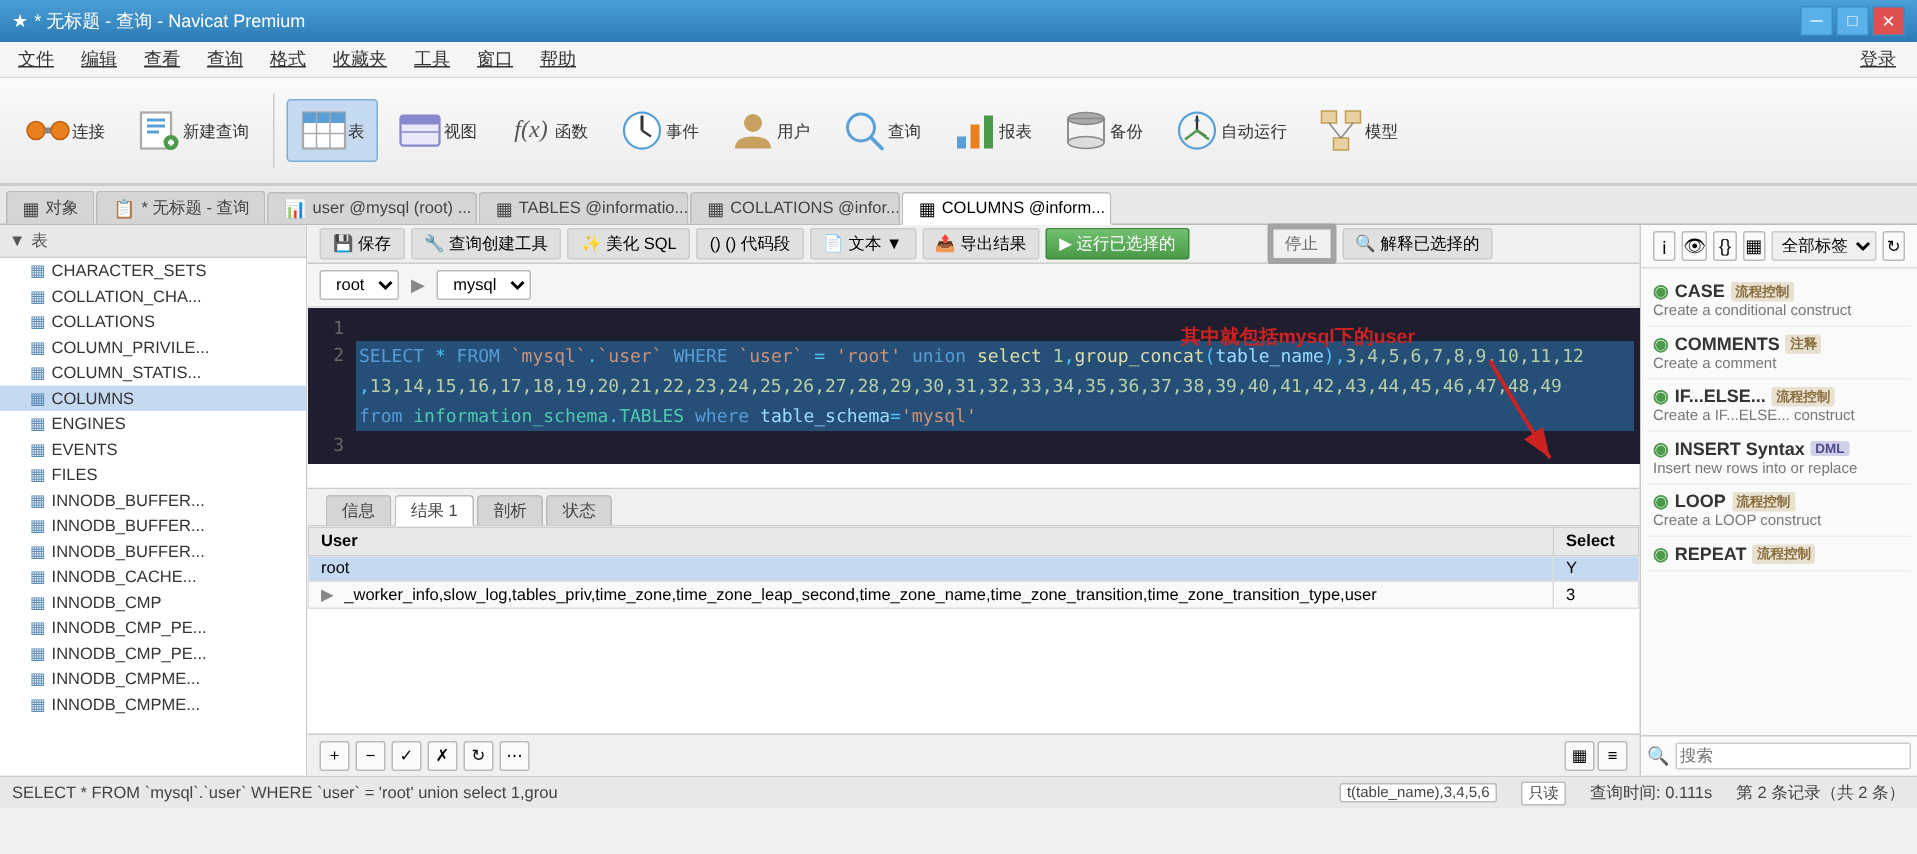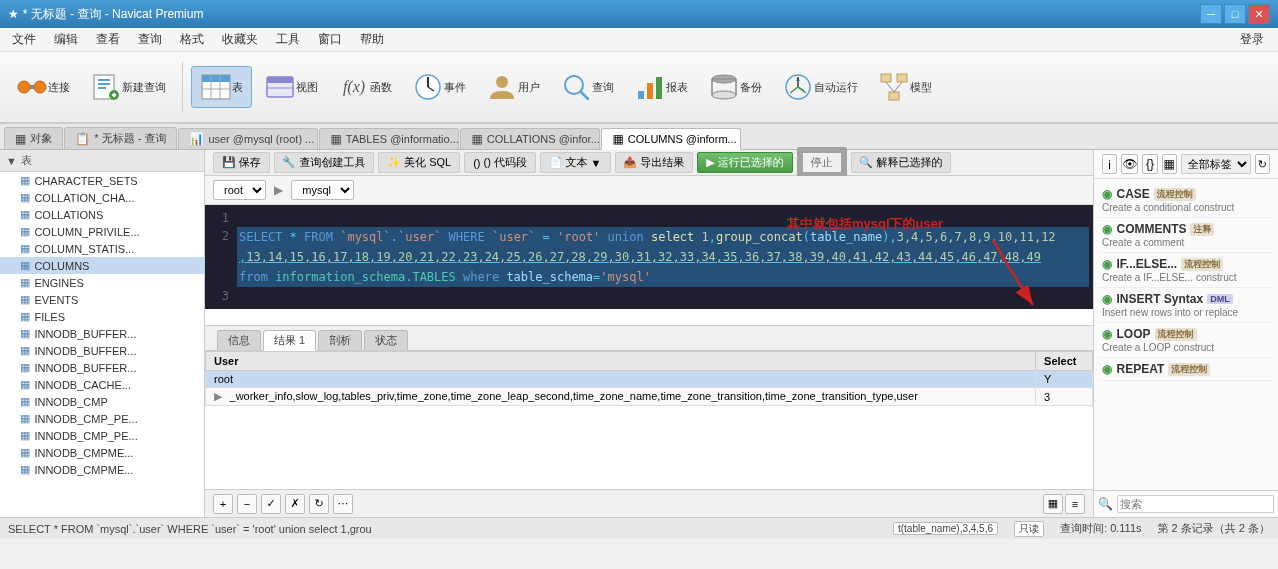--- a/index.html
+++ b/index.html
@@ -37,20 +37,21 @@
       align-items: center;
       padding: 0 4px;
       border-bottom: 1px solid #ddd;
       gap: 2px;
     }
     .menu-item {
       padding: 2px 8px;
       cursor: pointer;
       font-size: 12px;
       color: #333;
+      text-decoration: underline;
     }
     .login-btn {
       margin-left: auto;
       padding: 2px 10px;
       cursor: pointer;
       color: #333;
     }
 
     
     .toolbar {
@@ -136,25 +137,26 @@
       border: 1px solid #3a8a3a;
       padding: 2px 8px;
       cursor: pointer;
       border-radius: 2px;
       font-size: 11px;
       display: flex; align-items: center; gap: 3px;
     }
     .stop-btn {
       background: #f0f0f0;
       color: #666;
-      border: 6px solid #a3a3a3;
+      border: 4px solid #a3a3a3;
       padding: 2px 8px;
       cursor: pointer;
       border-radius: 2px;
       font-size: 11px;
+      margin-left: 48px;
     }
 
     
     .main-layout {
       display: flex;
       height: calc(569px - 28px - 24px - 72px - 26px - 26px - 26px);
     }
 
     
     .sidebar {
@@ -750,21 +752,21 @@
             <span class="sql-text"></span>
           </div>
           <div class="sql-line">
             <span class="line-num">2</span>
             <span class="sql-text sql-highlight" style="color:#4fc3f7;">
               <span class="kw-select">SELECT</span> * <span class="kw-from">FROM</span> <span class="str-val">`mysql`</span>.<span class="str-val">`user`</span> <span class="kw-where">WHERE</span> <span class="str-val">`user`</span> = <span class="str-val">'root'</span> <span class="kw-union">union</span> <span style="color:#dcdcaa;">select</span> <span class="num-val">1</span>,<span class="fn-name">group_concat</span>(<span class="col-name">table_name</span>),<span class="num-val">3,4,5,6,7,8,9,10,11,12</span>
             </span>
           </div>
           <div class="sql-line">
             <span class="line-num"></span>
-            <span class="sql-text sql-highlight" style="color:#4fc3f7;text-decoration:underline;">
+            <span class="sql-text sql-highlight" style="color:#4fc3f7;">
               ,<span class="num-val">13,14,15,16,17,18,19,20,21,22,23,24,25,26,27,28,29,30,31,32,33,34,35,36,37,38,39,40,41,42,43,44,45,46,47,48,49</span>
             </span>
           </div>
           <div class="sql-line">
             <span class="line-num"></span>
             <span class="sql-text sql-highlight" style="color:#4fc3f7;">
               <span class="kw-from">from</span> <span class="tbl-name">information_schema</span>.<span class="tbl-name">TABLES</span> <span class="kw-where">where</span> <span class="col-name">table_schema</span>=<span class="str-val">'mysql'</span>
             </span>
           </div>
           <div class="sql-line">

